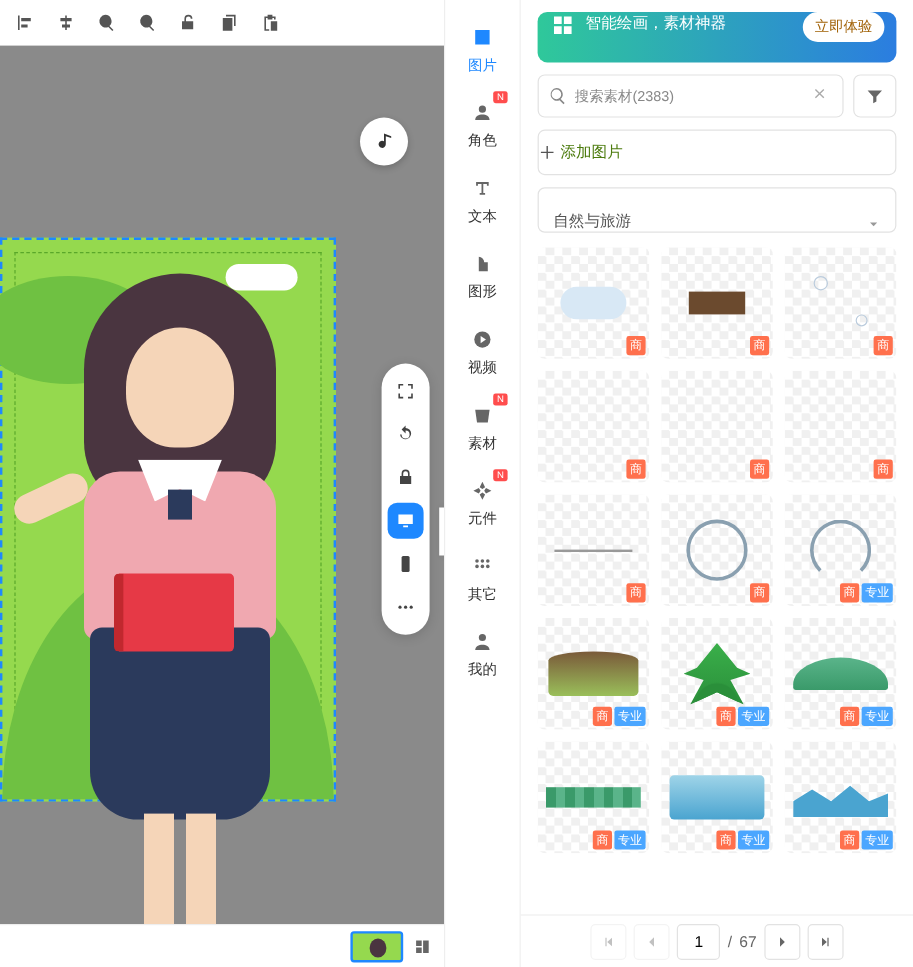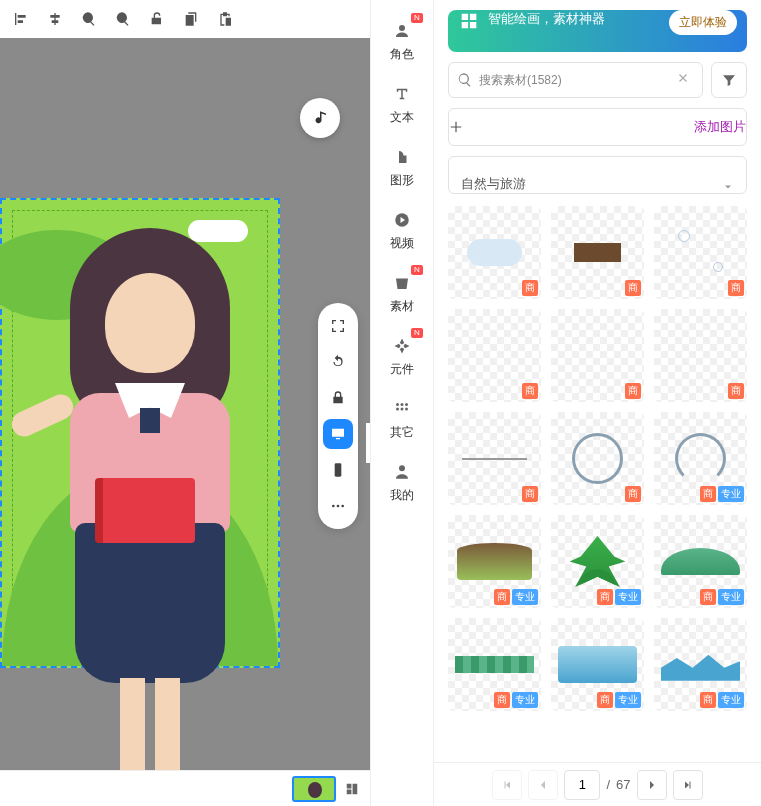--- a/index.html
+++ b/index.html
@@ -54,21 +54,21 @@
 .promo-icon { width: 22px; height: 22px; }
 .promo-btn { margin-left: auto; background: #fff; color: #a16207; border-radius: 14px; padding: 4px 10px; font-size: 12px; cursor: pointer; }
 .search-row { display: flex; gap: 8px; padding: 0 14px 10px; }
 .search-box { flex: 1; height: 36px; border: 1px solid #e2e2e2; border-radius: 6px; display: flex; align-items: center; padding: 0 8px; color: #888; }
 .search-box svg { width: 16px; height: 16px; fill: #888; margin-right: 6px; }
 .search-text { flex: 1; }
 .clear-btn { width: 18px; height: 18px; cursor: pointer; }
 .clear-btn svg { width: 14px; height: 14px; fill: #aaa; }
 .filter-btn { width: 36px; height: 36px; border: 1px solid #e2e2e2; border-radius: 6px; display: flex; align-items: center; justify-content: center; cursor: pointer; }
 .filter-btn svg { width: 16px; height: 16px; fill: #666; }
-.add-btn { margin: 0 14px 10px; height: 38px; border: 1px solid #e2e2e2; border-radius: 6px; display: flex; align-items: center; justify-content: space-between; gap: 4px; cursor: pointer; color: #a21caf; font-size: 13px; }
+.add-btn { margin: 0 14px 10px; height: 38px; border: 1px solid #e2e2e2; border-radius: 6px; display: flex; align-items: center; justify-content: flex-start; gap: 4px; cursor: pointer; color: #4d7c0f; font-size: 13px; }
 .dropdown { margin: 0 14px 12px; height: 38px; border: 1px solid #e2e2e2; border-radius: 6px; display: flex; align-items: flex-end; padding: 0 12px; cursor: pointer; color: #555; font-size: 13px; }
 .dropdown svg { margin-left: auto; width: 12px; height: 12px; fill: #999; }
 
 .grid { flex: 1; padding: 0 14px; overflow-y: auto; display: grid; grid-template-columns: repeat(3, 1fr); gap: 10px; align-content: start; }
 .thumb-card { aspect-ratio: 1; border-radius: 6px; position: relative; background-color: #fafafa; background-image: repeating-conic-gradient(#f0f0f0 0 25%, #fff 0 50%); background-size: 14px 14px; display: flex; align-items: center; justify-content: center; cursor: pointer; overflow: hidden; }
 .tag { position: absolute; bottom: 3px; right: 3px; display: flex; gap: 2px; }
 .tag span { font-size: 10px; color: #fff; padding: 1px 3px; border-radius: 2px; }
 .tag .s { background: #ff704d; }
 .tag .z { background: #4ba6ff; }
 
@@ -187,20 +187,28 @@
         </div>
       <div class="layout-btn">
           <svg viewBox="0 0 24 24">
             <path d="M3 3h8v8H3zM13 3h8v18h-8zM3 13h8v8H3z"></path>
           </svg>
         </div>
     </div>
   </div>
 
   <div class="category-nav" id="cat-nav">
+      <div class="cat-item active">
+        <span class="icon-wrap">
+          <svg viewBox="0 0 24 24">
+            <path d="M4 4h16v16H4zM7 14l3-3 2 2 3-4 3 5H7z"></path>
+          </svg>
+        </span>
+        <span class="cat-label">图片</span>
+      </div>
       <div class="cat-item">
         <span class="new-badge">N</span>
         <span class="icon-wrap">
           <svg viewBox="0 0 24 24">
             <path d="M12 4a4 4 0 110 8 4 4 0 010-8zM4 20c0-4 4-6 8-6s8 2 8 6z"></path>
           </svg>
         </span>
         <span class="cat-label">角色</span>
       </div>
       <div class="cat-item">
@@ -275,21 +283,21 @@
           <path d="M4 4h7v7H4zM13 4h7v7h-7zM4 13h7v7H4zM13 13h7v7h-7z"></path>
         </svg>
       <span>智能绘画，素材神器</span>
       <span class="promo-btn">立即体验</span>
     </div>
     <div class="search-row">
       <div class="search-box">
         <svg viewBox="0 0 24 24">
             <path d="M10 2a8 8 0 015.3 13.9l5 5-1.4 1.4-5-5A8 8 0 1110 2zm0 2a6 6 0 100 12 6 6 0 000-12z"></path>
           </svg>
-        <span class="search-text">搜索素材(1582)</span>
+        <span class="search-text">搜索素材(2383)</span>
         <span class="clear-btn"><svg viewBox="0 0 24 24">
               <path d="M18 6L6 18M6 6l12 12" stroke="#aaa" stroke-width="2" fill="none"></path>
             </svg></span>
       </div>
       <div class="filter-btn">
           <svg viewBox="0 0 24 24">
             <path d="M3 5h18l-7 8v6l-4 2v-8z"></path>
           </svg>
         </div>
     </div>

